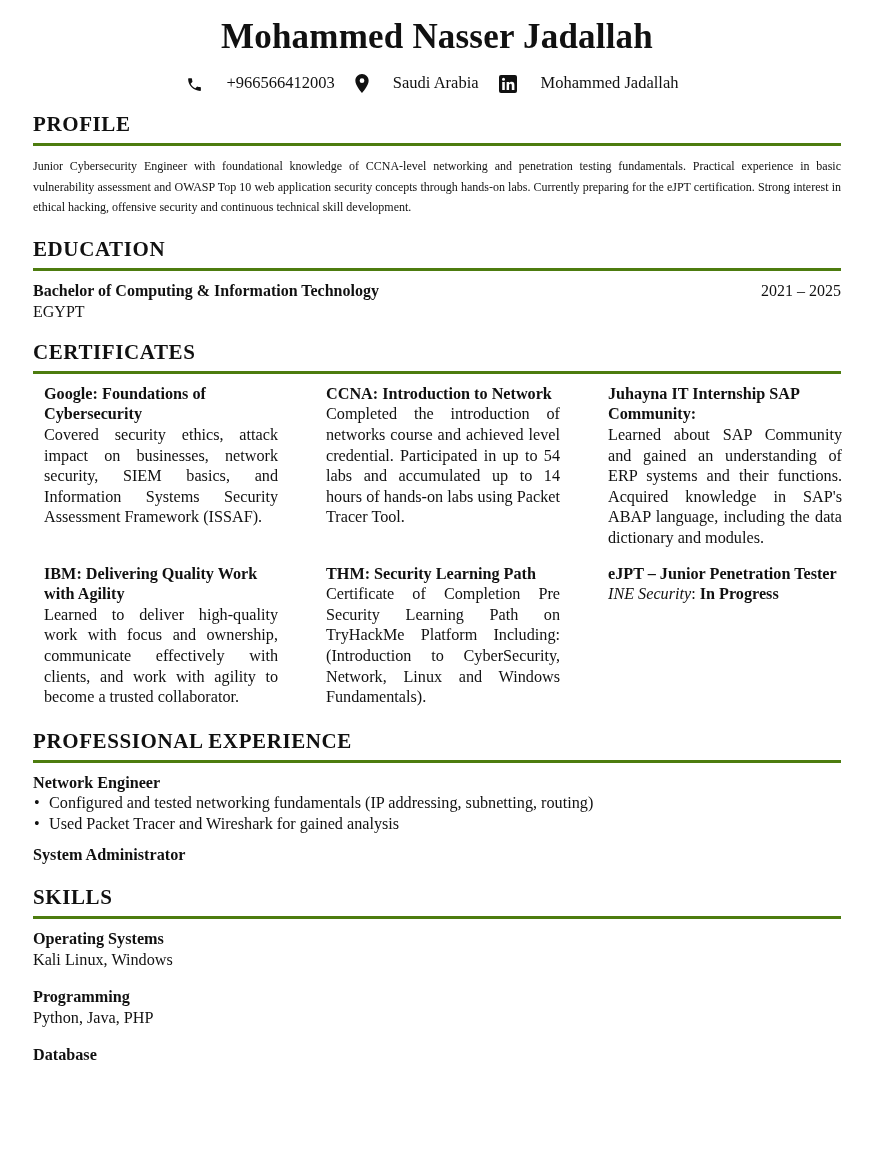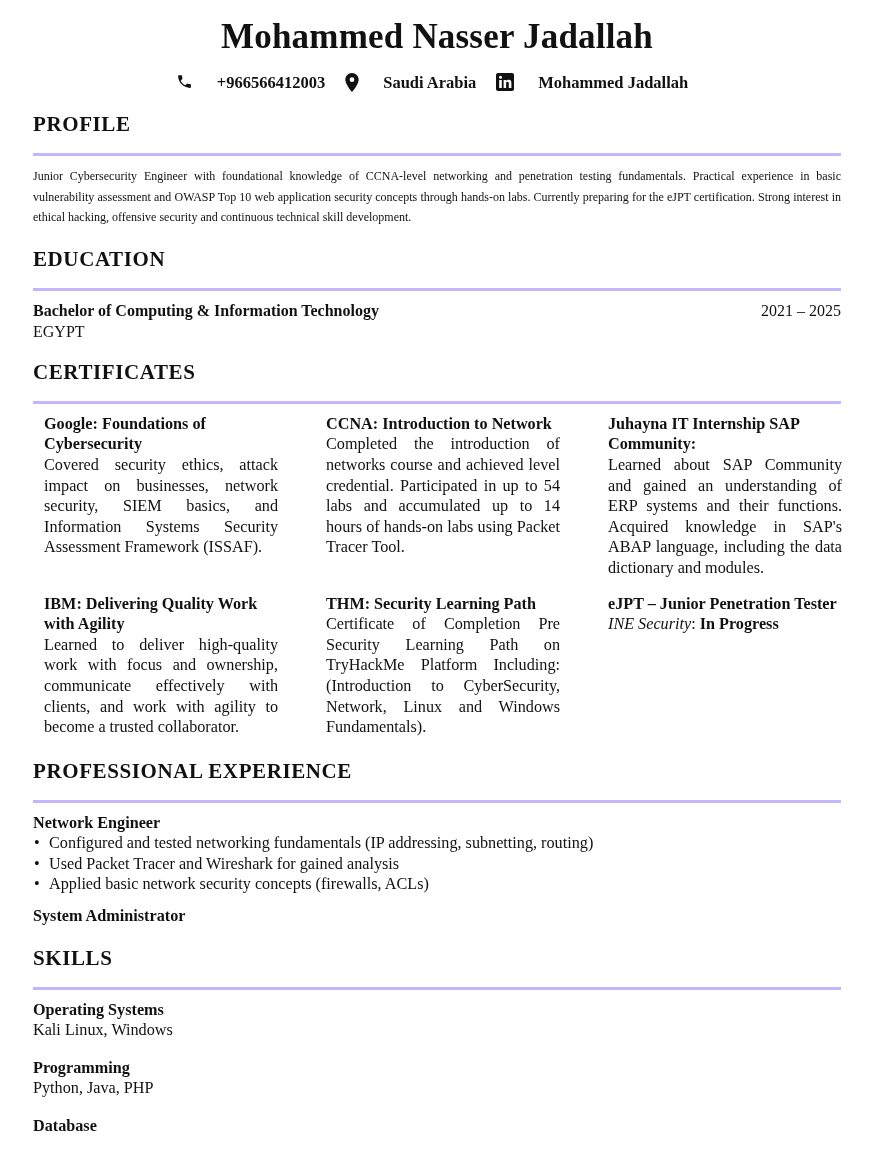--- a/index.html
+++ b/index.html
@@ -7,27 +7,27 @@
   body { font-family: "DejaVu Serif", "Liberation Serif", serif; color: #111; }
   .page { position: relative; width: 887px; height: 1169px; padding: 0 46px 0 33px; }
 
   .name {
     text-align: center; font-family: "Liberation Serif", "DejaVu Serif", serif;
     font-weight: bold; font-size: 35px; letter-spacing: 0.2px;
     padding-top: 17px; height: 64px; line-height: 40px;
   }
   .contact { display: flex; justify-content: center; align-items: center; gap: 20px;
     margin-top: 9px; font-family: "Liberation Serif", serif; font-size: 16.5px; padding-right: 10px; }
-  .contact-item { display: flex; align-items: flex-start; gap: 24px; font-weight: bold; }
+  .contact-item { display: flex; align-items: flex-end; gap: 24px; }
   .contact-item svg { display: block; }
 
   .section-title {
     font-family: "Liberation Serif", serif; font-weight: bold; font-size: 21px;
-    letter-spacing: 0.6px; line-height: 24px; padding-bottom: 17px;
-    border-bottom: 3px solid #c4b5fd; margin-bottom: 10px;
+    letter-spacing: 0.6px; line-height: 24px; padding-bottom: 7px;
+    border-bottom: 3px solid #4d7c0f; margin-bottom: 10px;
   }
   .sec { margin-top: 0; }
 
   .profile-text { font-family: "Liberation Serif", serif; font-size: 12px; line-height: 20.6px; text-align: justify; }
 
   .edu-row { display: flex; justify-content: space-between; font-family: "Liberation Serif", serif; font-size: 16px; line-height: 21px; gap: 30px; }
   .edu-degree { font-weight: bold; }
   .edu-school { font-style: italic; }
 
   .cert-grid { display: grid; grid-template-columns: 245px 245px 245px; column-gap: 37px; row-gap: 15px; }
@@ -129,21 +129,20 @@
     </div>
   </section>
 
   <section class="sec" style="margin-top:21px">
     <h2 class="section-title">PROFESSIONAL EXPERIENCE</h2>
     <div class="exp-block">
       <div class="exp-role">Network Engineer</div>
       <ul class="exp-list">
         <li>Configured and tested networking fundamentals (IP addressing, subnetting, routing)</li>
         <li>Used Packet Tracer and Wireshark for gained analysis</li>
-        <li>Applied basic network security concepts (firewalls, ACLs)</li>
       </ul>
     </div>
     <div class="exp-block">
       <div class="exp-role">System Administrator</div>
     </div>
   </section>
 
   <section class="sec" style="margin-top:19px">
     <h2 class="section-title">SKILLS</h2>
     <div class="skill-block">

